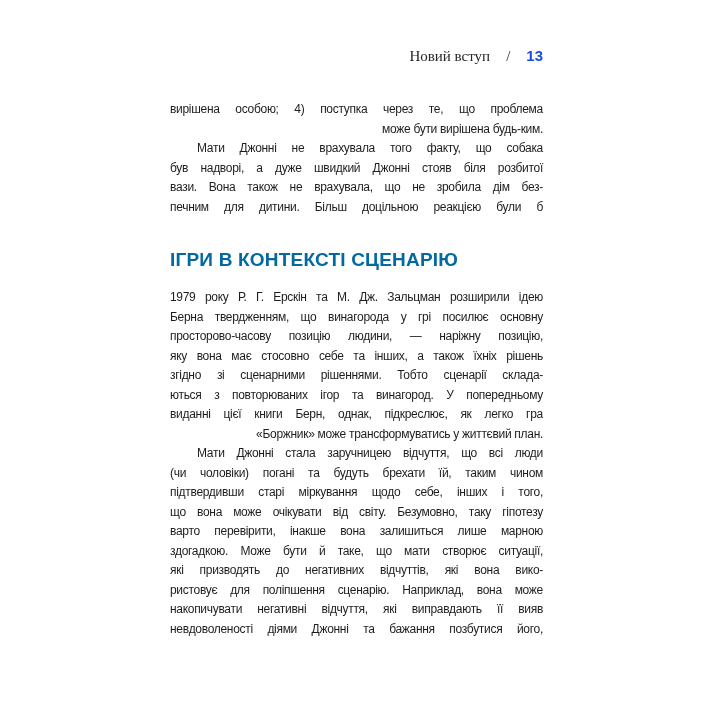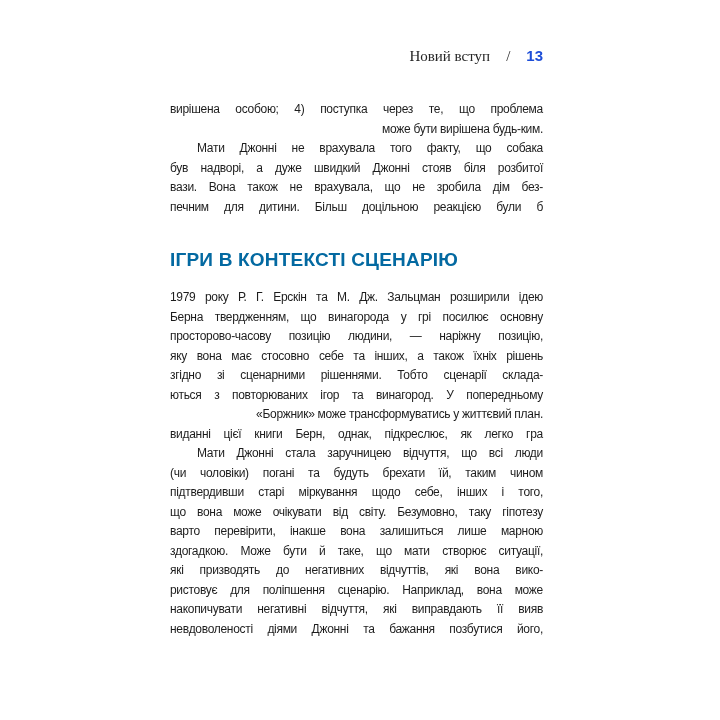--- a/index.html
+++ b/index.html
@@ -194,32 +194,32 @@
         <div class="text-line justified">
           <span>ються</span>
           <span>з</span>
           <span>повторюваних</span>
           <span>ігор</span>
           <span>та</span>
           <span>винагород.</span>
           <span>У</span>
           <span>попередньому</span>
         </div>
-        <div class="text-line endline">«Боржник» може трансформуватись у життєвий план.</div>
         <div class="text-line justified">
           <span>виданні</span>
           <span>цієї</span>
           <span>книги</span>
           <span>Берн,</span>
           <span>однак,</span>
           <span>підкреслює,</span>
           <span>як</span>
           <span>легко</span>
           <span>гра</span>
         </div>
+        <div class="text-line endline">«Боржник» може трансформуватись у життєвий план.</div>
       </div>
       <div class="paragraph">
         <div class="text-line justified indent">
           <span>Мати</span>
           <span>Джонні</span>
           <span>стала</span>
           <span>заручницею</span>
           <span>відчуття,</span>
           <span>що</span>
           <span>всі</span>

